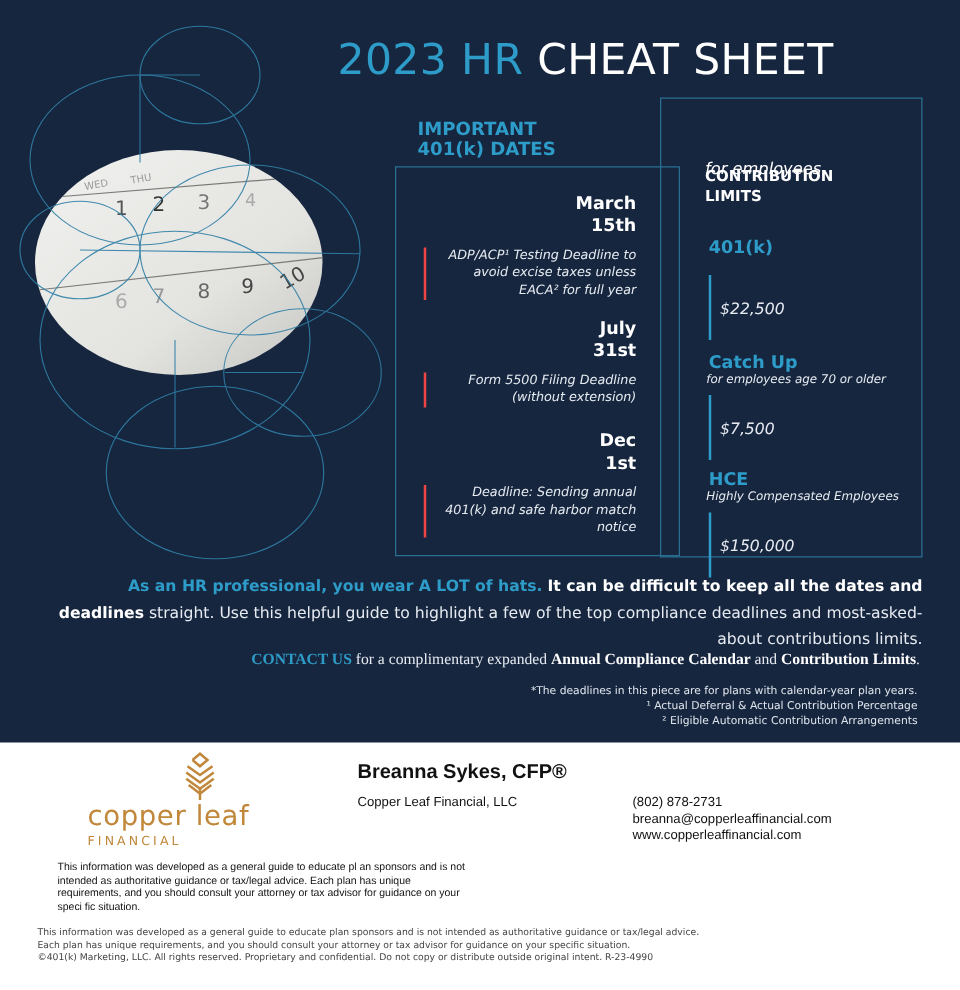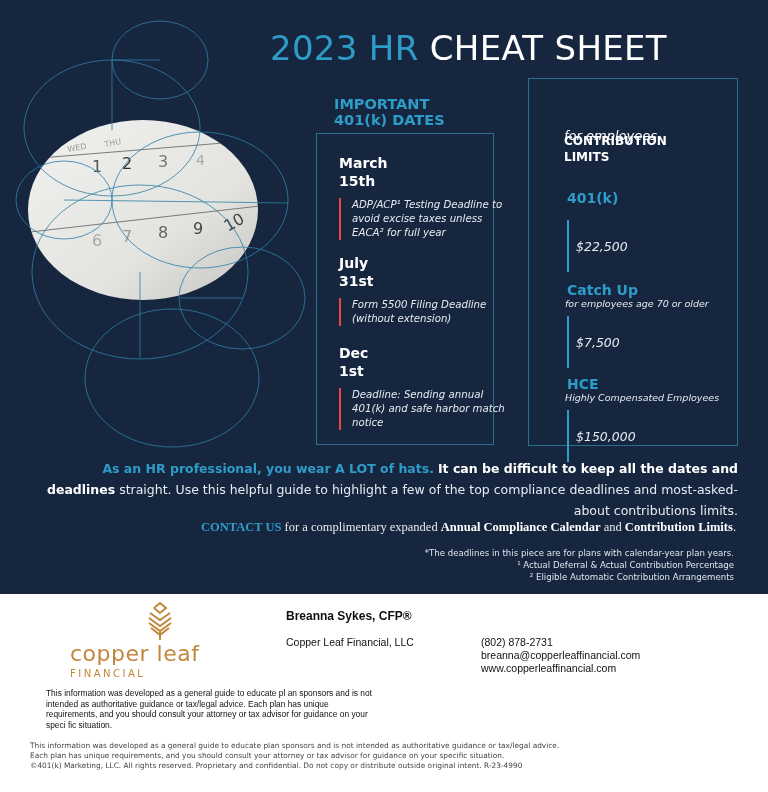--- a/index.html
+++ b/index.html
@@ -7,21 +7,21 @@
   body { font-family: "DejaVu Sans", sans-serif; position: relative; }
 
   .hero { position: absolute; left: 0; top: 0; width: 768px; height: 594px; background: #17263f; overflow: hidden; }
   .deco { position: absolute; left: 0; top: 0; width: 320px; height: 450px; }
 
   .title { position: absolute; left: 270px; top: 28px; font-size: 34px; letter-spacing: 0.3px; white-space: nowrap; }
   .title .t-accent { color: #2e9cc8; }
   .title .t-white { color: #ffffff; }
 
   .dates-heading { position: absolute; left: 334px; top: 96px; color: #2e9cc8; font-weight: bold; font-size: 14.5px; line-height: 16px; }
-  .dates-box { position: absolute; left: 316px; top: 133px; width: 178px; height: 312px; border: 1px solid #2a6f93; }
+  .dates-box { position: absolute; left: 316px; top: 133px; width: 228px; height: 312px; border: 1px solid #2a6f93; text-align: right; }
   .date-item { position: absolute; left: 22px; }
   .date-title { color: #ffffff; font-weight: bold; font-size: 14px; line-height: 18px; }
   .date-desc { margin-top: 8px; border-left: 2px solid #ef4444; padding-left: 11px; color: #e6ebf1; font-style: italic; font-size: 10.2px; line-height: 14px; width: 170px; }
 
   .limits-box { position: absolute; left: 528px; top: 78px; width: 210px; height: 368px; border: 1px solid #2a6f93; }
   .limits-heading { position: absolute; left: 35px; top: 18px; color: #ffffff; font-weight: bold; font-size: 12px; line-height: 16px; margin-top: 36px; }
   .limits-sub { position: absolute; left: 35px; top: 49px; color: #ffffff; font-style: italic; font-size: 13px; }
   .limit { position: absolute; left: 38px; }
   .limit-name { color: #2e9cc8; font-weight: bold; font-size: 14px; line-height: 16px; margin-top: 31px; }
   .limit-note { color: #e6ebf1; font-style: italic; font-size: 9.5px; line-height: 12px; white-space: nowrap; margin-left: -2px; }
@@ -34,23 +34,23 @@
   .contact .accent { color: #2e9cc8; font-weight: bold; }
   .contact .strong { color: #ffffff; font-weight: bold; }
 
   .footnotes { position: absolute; right: 34px; top: 547px; text-align: right; font-size: 8.6px; line-height: 12px; color: #dfe5ec; }
 
   .logo { position: absolute; left: 70px; top: 600px; width: 180px; text-align: left; color: #c1873a; }
   .logo-mark { display: block; margin: 0 auto; }
   .logo-name { font-size: 22px; letter-spacing: 0.5px; line-height: 24px; margin-top: 2px; }
   .logo-sub { font-size: 10px; letter-spacing: 2.5px; line-height: 16px; }
 
-  .advisor-name { position: absolute; left: 286px; top: 609px; font-family: "Liberation Sans", sans-serif; font-weight: bold; font-size: 12px; color: #111; }
+  .advisor-name { position: absolute; left: 286px; top: 609px; font-family: "Liberation Sans", sans-serif; font-weight: bold; font-size: 16px; color: #111; }
   .advisor-firm { position: absolute; left: 286px; top: 636px; font-family: "Liberation Sans", sans-serif; font-size: 10.5px; color: #111; }
-  .advisor-contact { position: absolute; left: 481px; top: 636px; font-family: "Liberation Sans", sans-serif; font-size: 10.5px; line-height: 13px; color: #111; }
+  .advisor-contact { position: absolute; left: 506px; top: 636px; font-family: "Liberation Sans", sans-serif; font-size: 10.5px; line-height: 13px; color: #111; }
   .disclaimer-1 { position: absolute; left: 46px; top: 688px; width: 330px; font-family: "Liberation Sans", sans-serif; font-size: 8.4px; line-height: 10.6px; color: #111; }
   .disclaimer-2 { position: absolute; left: 30px; top: 741px; width: 720px; font-size: 7.4px; line-height: 10px; color: #444; }
 </style>
 </head>
 <body>
 
 <div class="hero">
   <svg class="deco" viewBox="0 0 320 450" width="320" height="450">
     <defs>
       <clipPath id="photoClip">

